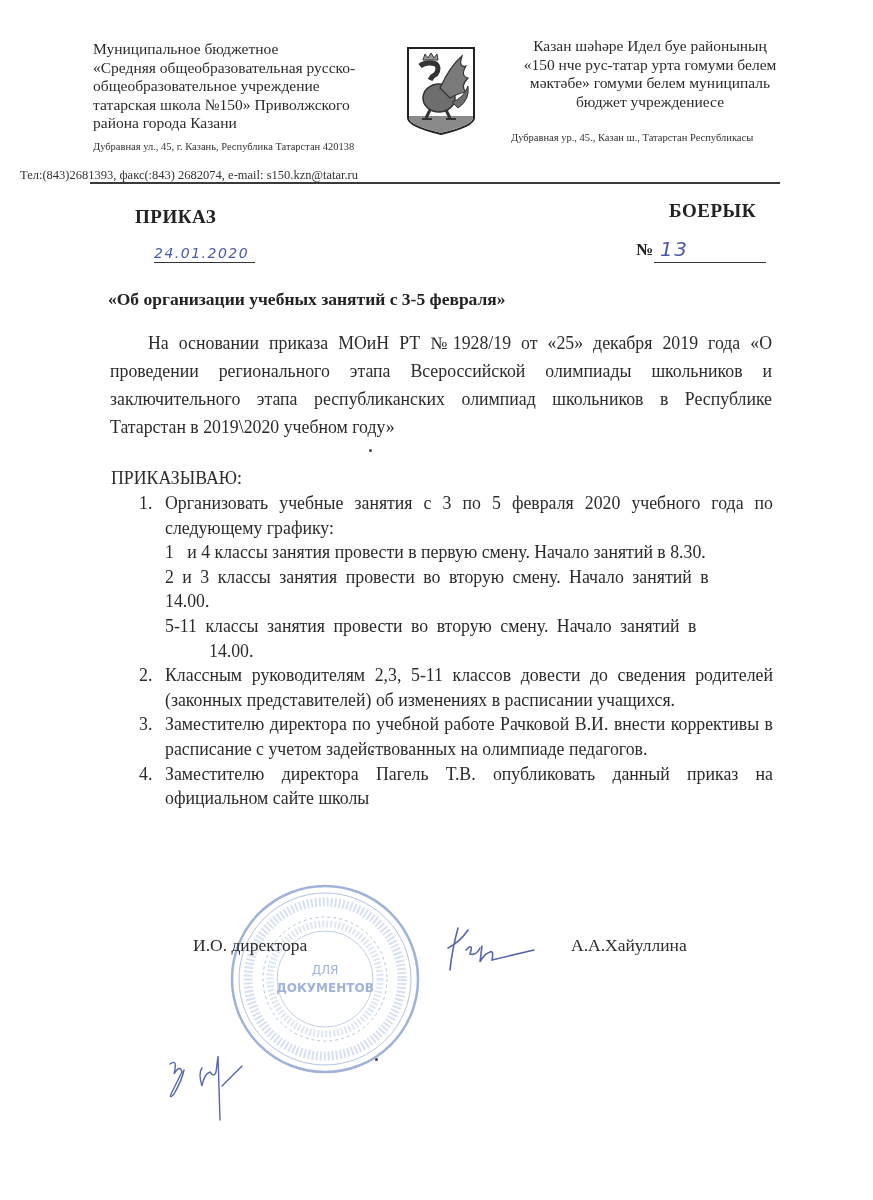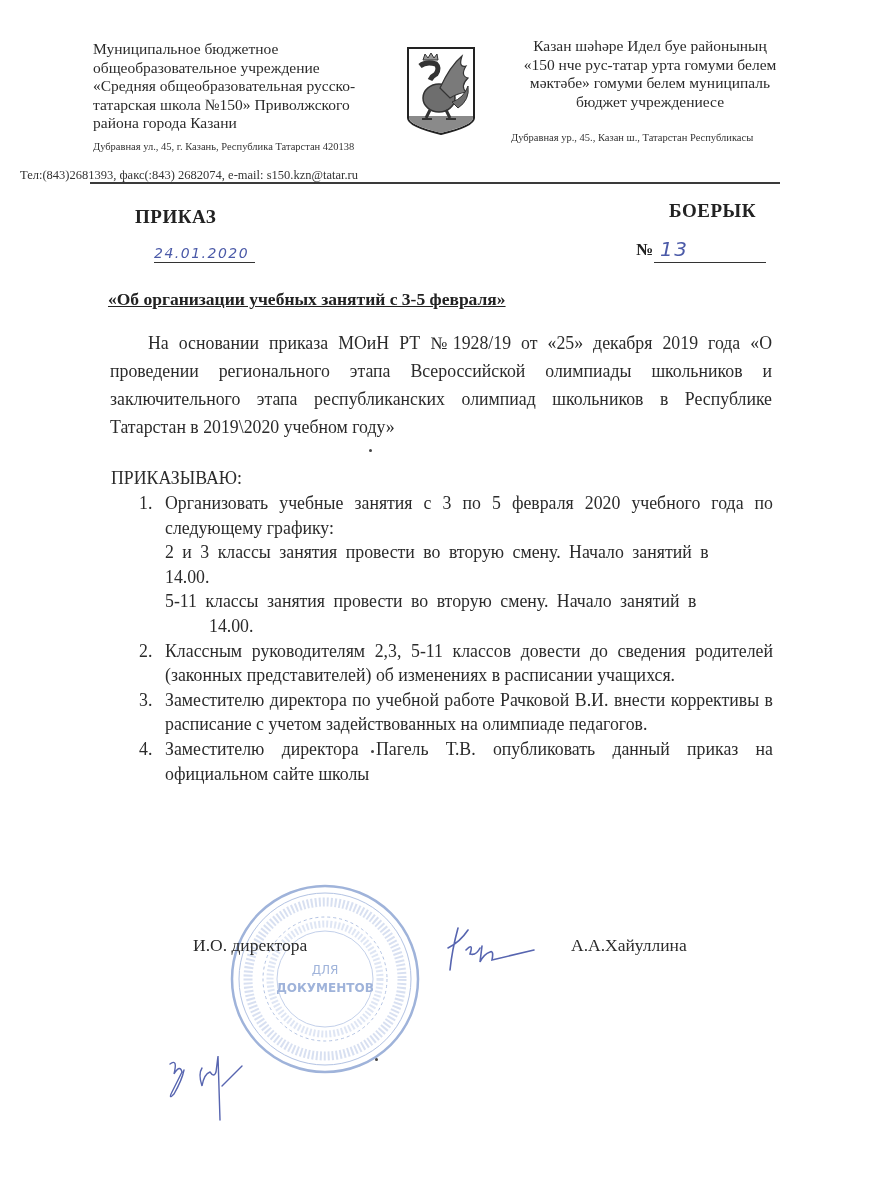--- a/index.html
+++ b/index.html
@@ -75,21 +75,21 @@
     }
     .num-field {
       left: 654px; top: 240px; width: 112px; height: 22px;
       border-bottom: 1.3px solid #333;
     }
     .num-field .hand { position: absolute; left: 6px; bottom: 1px; font-size: 20px; }
 
     
     .subject {
       left: 108px; top: 289px;
-      font-size: 17.5px; font-weight: bold; color: #222; white-space: nowrap; text-decoration: underline;
+      font-size: 17.5px; font-weight: bold; color: #222; white-space: nowrap;
     }
 
     
     .preamble {
       left: 110px; top: 329px; width: 662px;
       font-size: 17.8px; line-height: 28px; color: #2b2b2b;
       text-align: justify; text-align-last: left;
     }
     .preamble .first { text-indent: 38px; }
     .preamble p { margin: 0; }
@@ -125,22 +125,22 @@
     .initials {
       left: 160px; top: 1050px; width: 120px; height: 80px;
     }
     .speck { width: 3px; height: 3px; border-radius: 50%; background: #444; }
   </style>
 </head>
 <body>
 
 <div class="abs org-ru">
   <span class="line">Муниципальное бюджетное</span>
+  <span class="line">«Средняя общеобразовательная русско-</span>
   <span class="line">общеобразовательное учреждение</span>
-  <span class="line">«Средняя общеобразовательная русско-</span>
   <span class="line">татарская школа №150» Приволжского</span>
   <span class="line">района города Казани</span>
 </div>
 <div class="abs addr-ru">Дубравная ул., 45, г. Казань, Республика Татарстан 420138</div>
 
 <div class="abs coat">
   <svg width="70" height="90" viewBox="0 0 70 90">
     <path d="M2 2 H68 V72 Q68 80 35 88 Q2 80 2 72 Z" fill="#ffffff" stroke="#222" stroke-width="2"></path>
     <path d="M3 70 H67 V72 Q67 79 35 87 Q3 79 3 72 Z" fill="#8a8a8a"></path>
 
@@ -193,20 +193,21 @@
 </div>
 
 <div class="abs speck" style="left:369px; top:449px;"></div>
 
 <div class="abs orders-head">ПРИКАЗЫВАЮ:</div>
 
 <div class="abs list">
   <div class="item">
     <span class="num">1.</span>
     <span class="text">Организовать учебные занятия с 3 по 5 февраля 2020 учебного года по следующему графику:</span>
+    <span class="sub" style="white-space:pre;">1   и 4 классы занятия провести в первую смену. Начало занятий в 8.30.</span>
     <span class="sub" style="word-spacing:4px;">2 и 3 классы занятия провести во вторую смену. Начало занятий в</span>
     <span class="sub">14.00.</span>
     <span class="sub" style="word-spacing:4px;">5-11 классы занятия провести во вторую смену. Начало занятий в</span>
     <span class="sub-hang">14.00.</span>
   </div>
   <div class="item">
     <span class="num">2.</span>
     <span class="text">Классным руководителям 2,3, 5-11 классов довести до сведения родителей (законных представителей) об изменениях в расписании учащихся.</span>
   </div>
   <div class="item">

